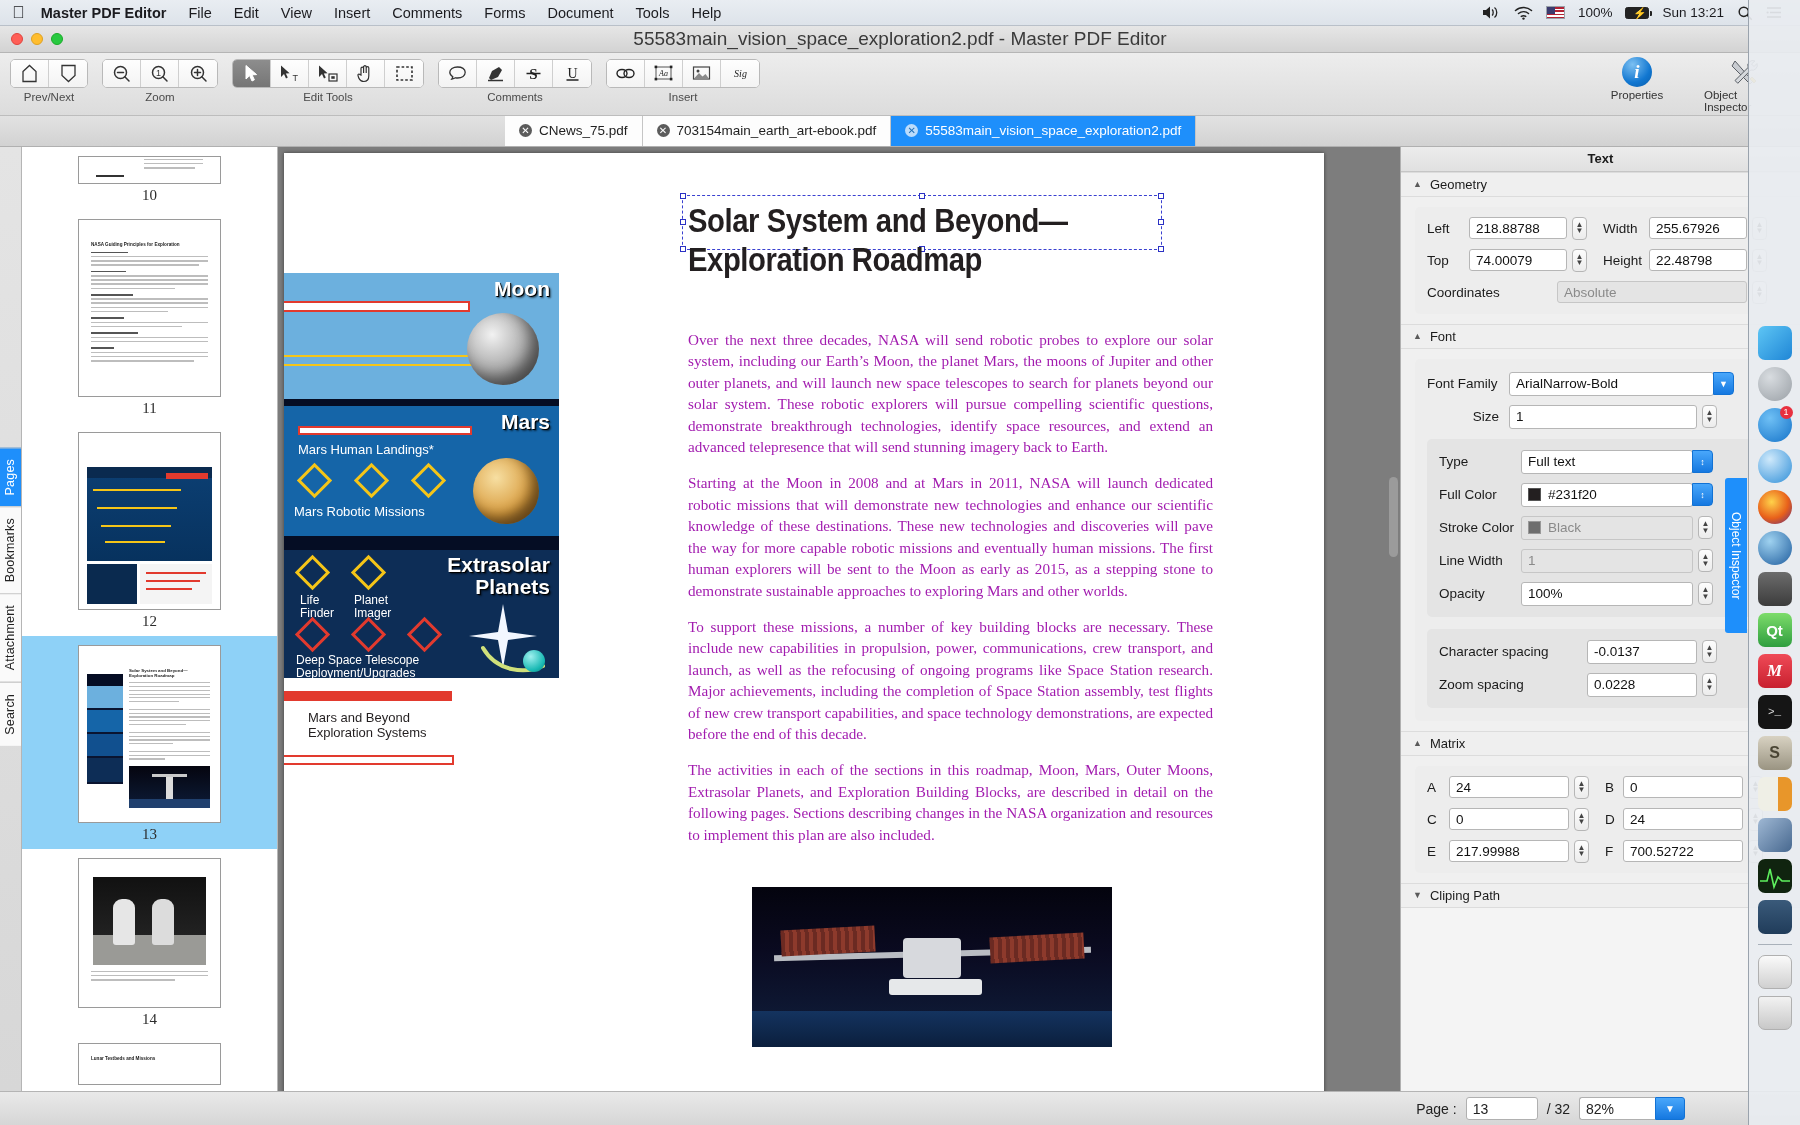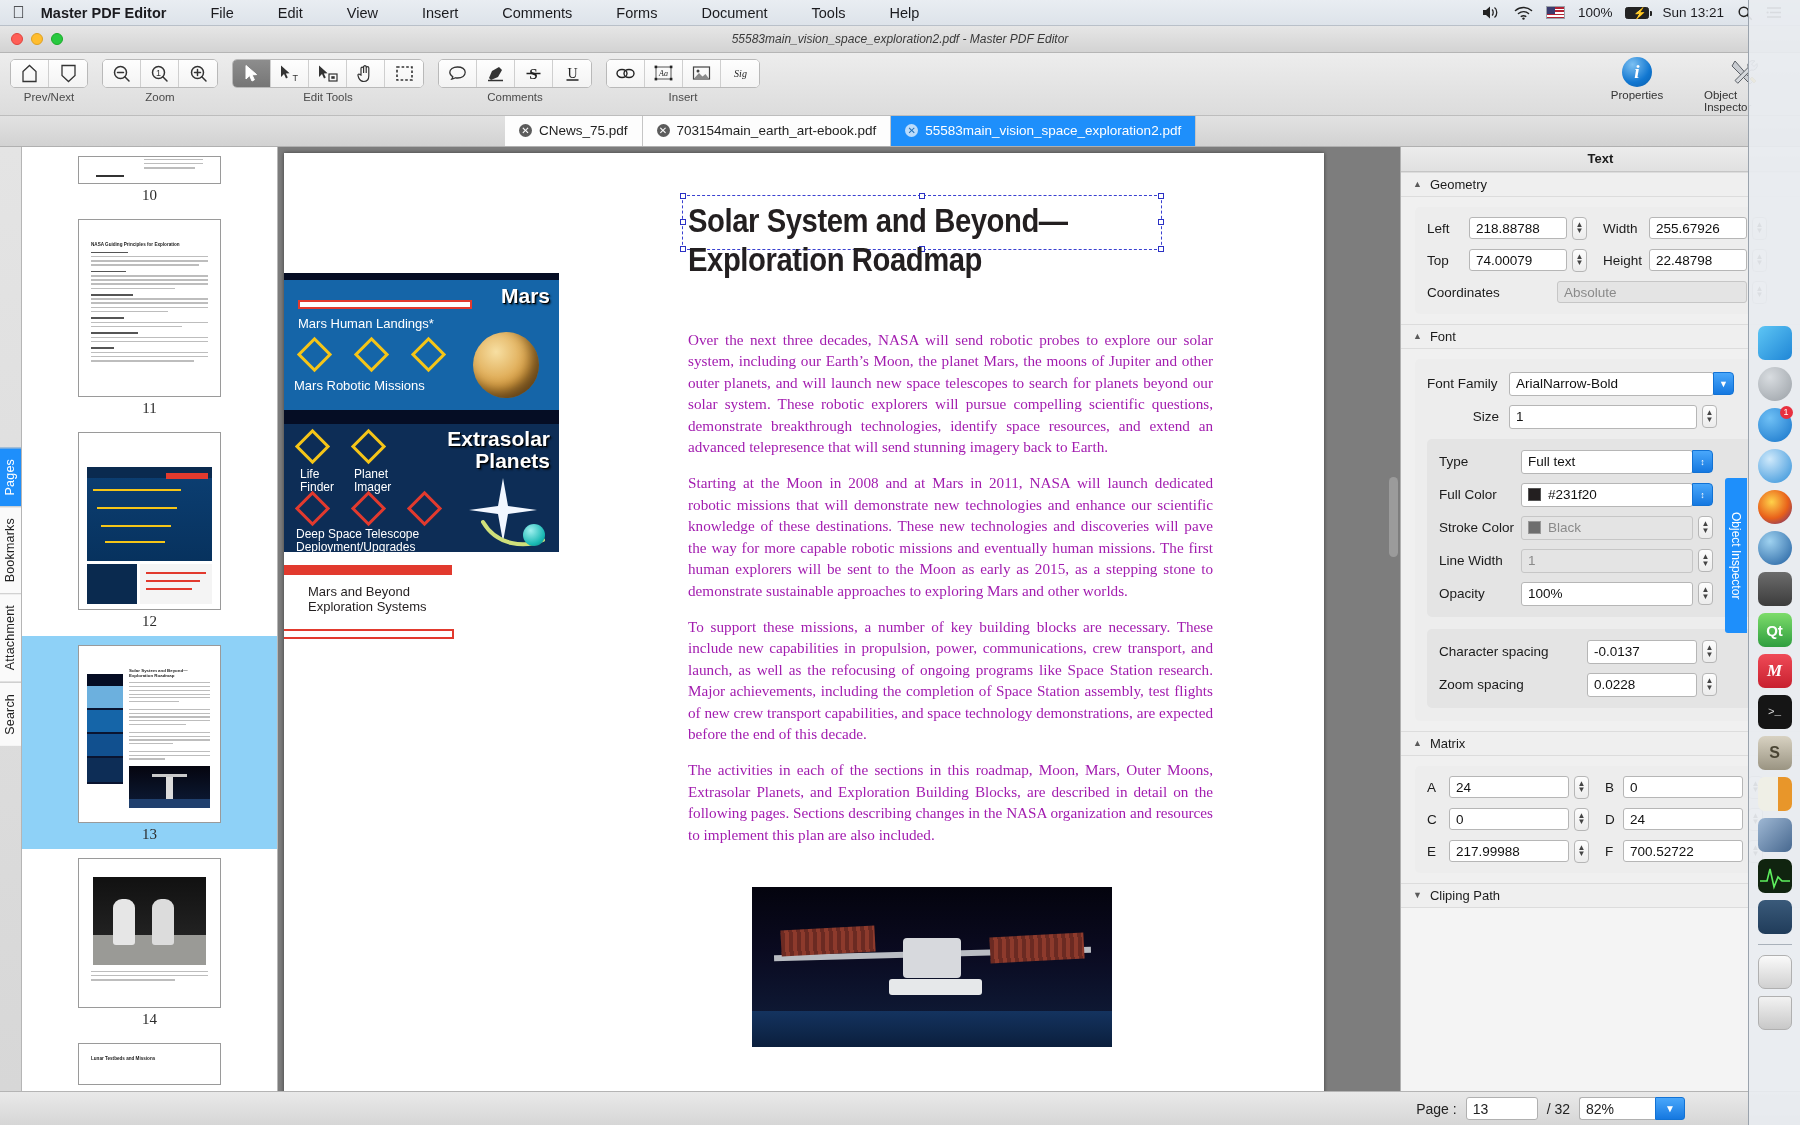--- a/index.html
+++ b/index.html
@@ -13,21 +13,21 @@
   }
   
   #menubar {
     position: absolute; top: 0; left: 0; width: 1800px; height: 26px;
     background: linear-gradient(#e9edf2, #dde3ea);
     border-bottom: 1px solid #b9c0c9;
     display: flex; align-items: center; padding: 0 12px; gap: 0;
     font-size: 14.5px; color: #1b1b1f;
   }
   #menubar .apple { font-size: 17px; margin-right: 16px; line-height: 1; }
-  #menubar .mi { padding: 0 22px; height: 20px; line-height: 20px; white-space: nowrap; }
+  #menubar .mi { padding: 0 11px; height: 20px; line-height: 20px; white-space: nowrap; }
   #menubar .app-name { font-weight: bold; padding-left: 0; }
   #menubar .spacer { flex: 1 1 auto; }
   #menubar .right { display: flex; align-items: center; gap: 13px; padding-right: 6px; font-size: 13.5px; }
   .flagicon { width: 19px; height: 13px; background:
       linear-gradient(#b22234 0 15%, #fff 15% 30%, #b22234 30% 45%, #fff 45% 60%, #b22234 60% 75%, #fff 75% 90%, #b22234 90% 100%);
       position: relative; border: 1px solid #9aa1aa; }
   .flagicon:before { content:""; position:absolute; left:0; top:0; width:8px; height:7px; background:#3c3b6e; }
   .battery { width: 24px; height: 12px; border: 1.6px solid #222; border-radius: 2.5px; position: relative; background:#222; }
   .battery:after { content:""; position:absolute; right:-4px; top:3px; width:2.5px; height:5px; background:#222; border-radius:0 1px 1px 0; }
   .battery .bolt { position:absolute; left:7px; top:-1px; color:#fff; font-size:11px; line-height:12px;}
@@ -41,21 +41,21 @@
     border-bottom: 1px solid #b5b5b5; position: relative;
     display: flex; align-items: center;
   }
   .traffic { display: flex; gap: 8px; padding-left: 11px; }
   .traffic span { width: 12px; height: 12px; border-radius: 50%; display: block; }
   .tl-red { background: #ff5f57; border: .5px solid #e0443e; }
   .tl-yellow { background: #ffbd2e; border: .5px solid #dea123; }
   .tl-green { background: #28c940; border: .5px solid #1aab29; }
   #window-title {
     position: absolute; left: 0; right: 0; text-align: center;
-    font-size: 12px; color: #3a3a3a; pointer-events: none; font-style: italic;
+    font-size: 19px; color: #3a3a3a; pointer-events: none;
   }
   
   #toolbar {
     height: 63px; background: linear-gradient(#ededed, #dcdcdc);
     border-bottom: 1px solid #bdbdbd;
     display: flex; align-items: flex-start; padding: 6px 10px 0 10px; position: relative;
   }
   .tgroup { display: flex; flex-direction: column; align-items: center; margin-right: 14px; }
   .tbtns { display: flex; background: #fbfbfb; border: 1px solid #b9b9b9; border-radius: 5px; overflow: hidden; }
   .tbtn {
@@ -642,20 +642,26 @@
         </div>
 
       </div>
     </div>
 
     <div id="docview">
       <div id="page">
 
         <div id="info-col">
 
+          <div class="ic-sect ic-moon">
+            <div class="stitle">Moon</div>
+            <div class="bar red-out" style="left:-6px;top:28px;width:192px;"></div>
+            <div class="bar yellow-out" style="left:-6px;top:82px;width:196px;"></div>
+            <div class="planet p-moon"></div>
+          </div>
           <div class="ic-divider"></div>
 
           <div class="ic-sect ic-mars">
             <div class="stitle">Mars</div>
             <div class="bar red-out" style="left:14px;top:20px;width:174px;height:9px;"></div>
             <div class="ic-label" style="left:14px;top:36px;">Mars Human Landings*</div>
             <div class="dia y" style="left:18px;top:62px"></div>
             <div class="dia y" style="left:75px;top:62px"></div>
             <div class="dia y" style="left:132px;top:62px"></div>
             <div class="ic-label" style="left:10px;top:98px;">Mars Robotic Missions</div>

